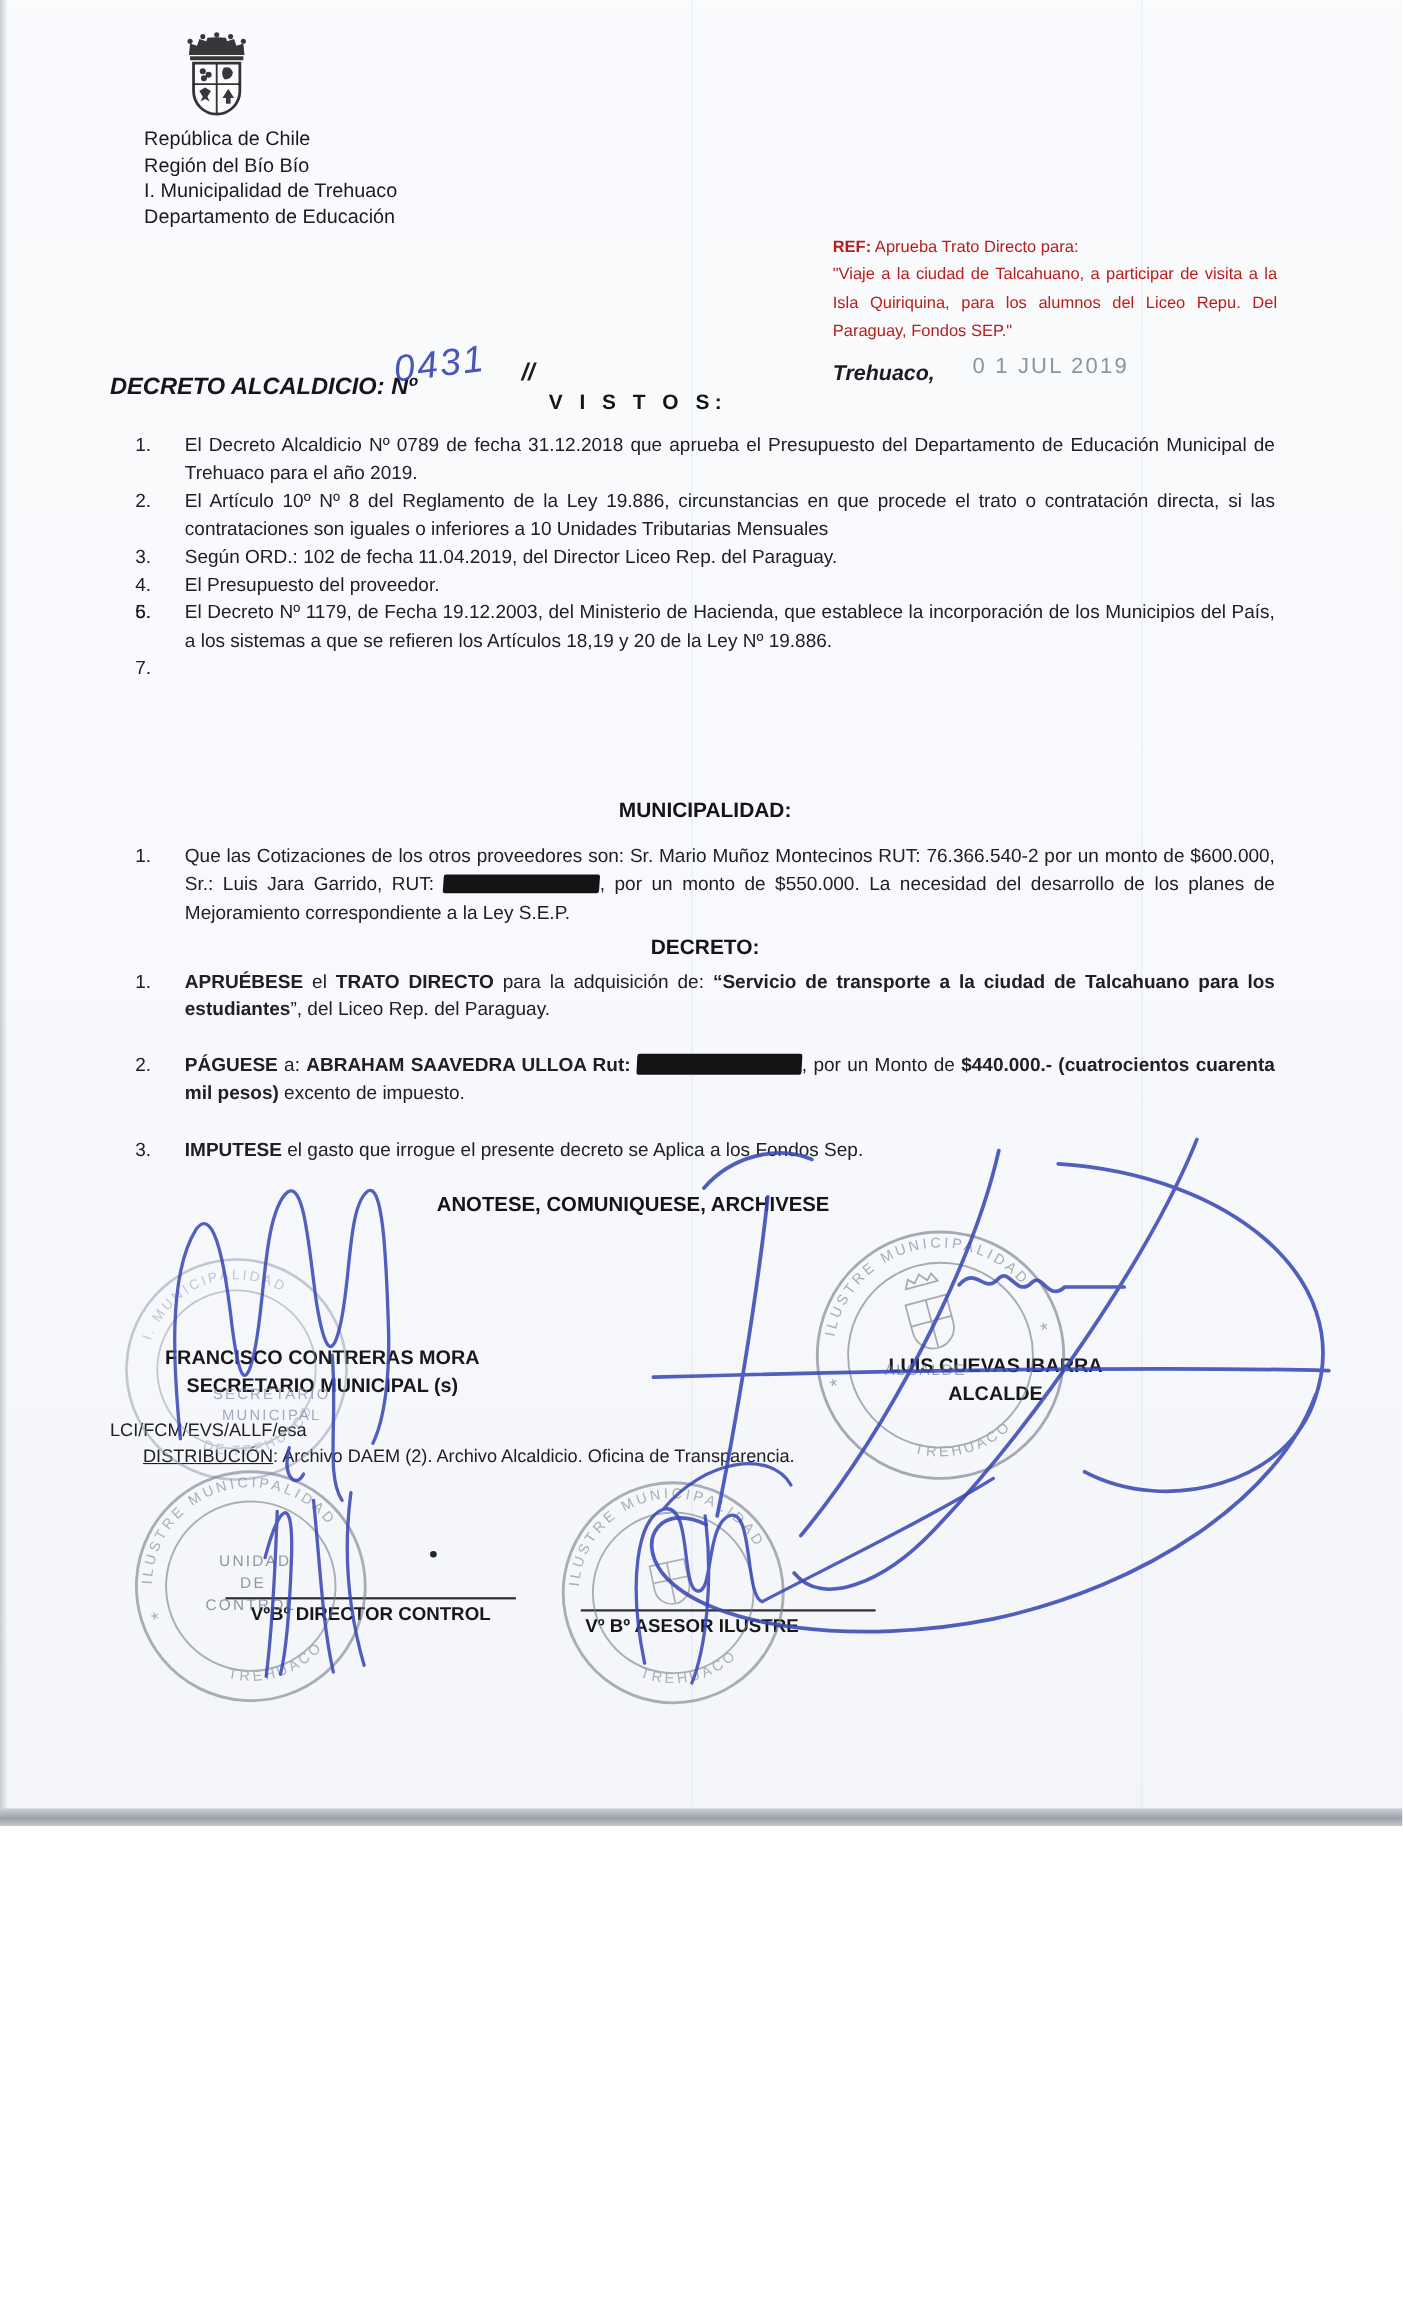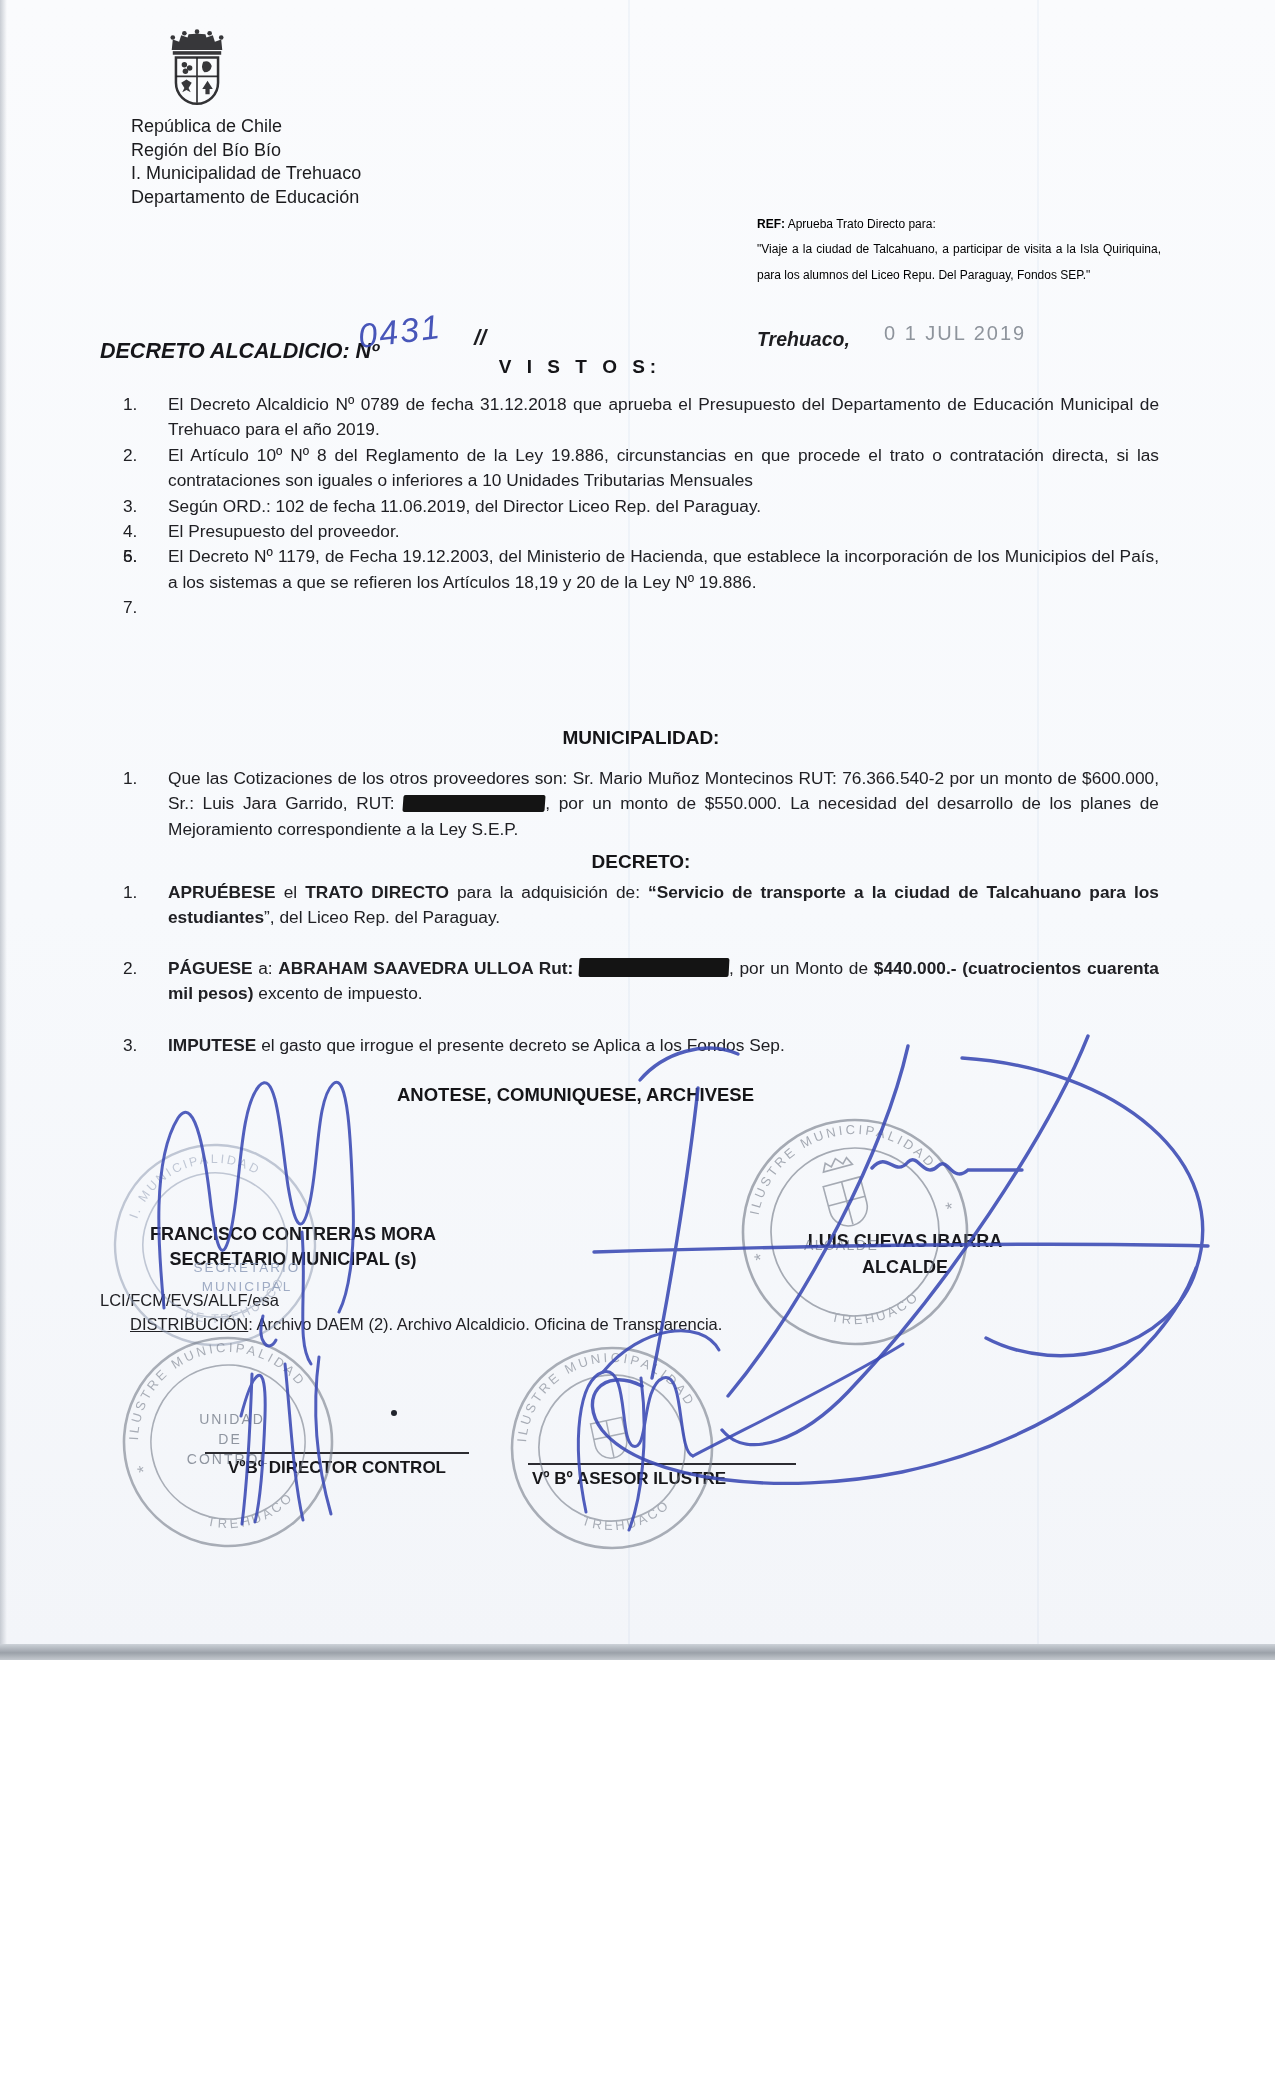--- a/index.html
+++ b/index.html
@@ -19,21 +19,21 @@
     background:linear-gradient(90deg,#aeb4bd,rgba(250,250,252,0));opacity:.65;
   }
   .sheet-edge-bottom{
     position:absolute;left:0;top:1644px;width:1275px;height:16px;
     background:linear-gradient(180deg,#cdd2d8 0%,#9ba1a9 55%,#c4c9cf 100%);
   }
   .fold{position:absolute;top:0;width:2px;height:1644px;background:rgba(130,160,205,0.08);}
   
   .hdr{font-size:18px;line-height:23.5px;color:#1b1b1e;}
   
-  .ref{width:404px;font-size:12px;line-height:25.3px;text-align:justify;color:#000000;}
+  .ref{width:404px;font-size:15px;line-height:25.3px;text-align:justify;color:#b91c1c;}
   .ref b{font-weight:bold;}
   
   .decree-title{font-size:21.5px;font-weight:bold;font-style:italic;color:#16161a;margin-top:12px;}
   .decree-number{
     font-size:34px;color:#3a49b4;font-style:italic;letter-spacing:2px;
     transform:rotate(-7deg);display:inline-block;opacity:.92;
   }
   .decree-sep{font-size:22px;font-weight:bold;font-style:italic;}
   .city{font-size:19.5px;font-weight:bold;}
   .date-stamp{font-size:20px;color:#8e949c;letter-spacing:2px;font-weight:500;}
@@ -119,21 +119,21 @@
   <div class="item">
     <span class="num">1.</span>
     <span>El Decreto Alcaldicio Nº 0789 de fecha 31.12.2018 que aprueba el Presupuesto del Departamento de Educación Municipal de Trehuaco para el año 2019.</span>
   </div>
   <div class="item">
     <span class="num">2.</span>
     <span>El Artículo 10º Nº 8 del Reglamento de la Ley 19.886, circunstancias en que procede el trato o contratación directa, si las contrataciones son iguales o inferiores a 10 Unidades Tributarias Mensuales</span>
   </div>
   <div class="item">
     <span class="num">3.</span>
-    <span>Según ORD.: 102 de fecha 11.06.2019, del Director Liceo Rep. del Paraguay.</span>
+    <span>Según ORD.: 102 de fecha 11.04.2019, del Director Liceo Rep. del Paraguay.</span>
   </div>
   <div class="item">
     <span class="num">4.</span>
     <span>El Presupuesto del proveedor.</span>
   </div>
   <div class="item">
     <span class="num">5.</span>
   </div>
   <div class="item">
     <span class="num">6.</span>

